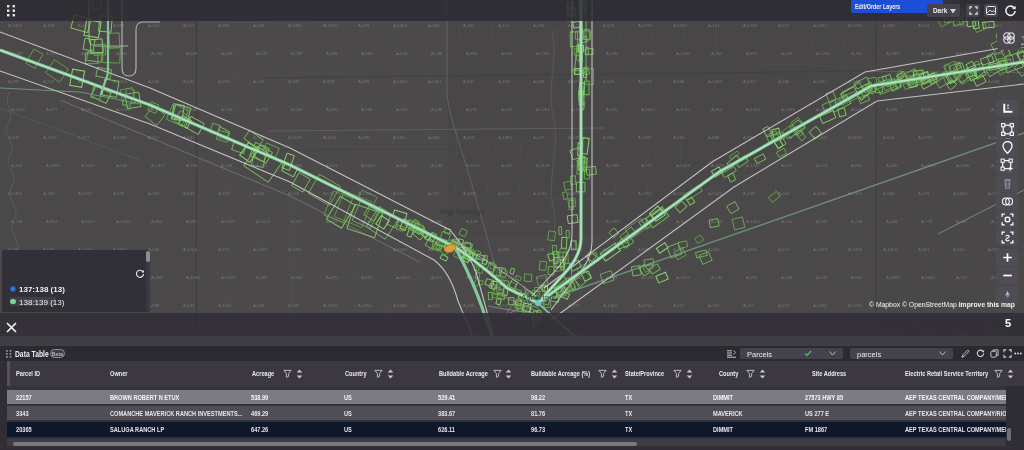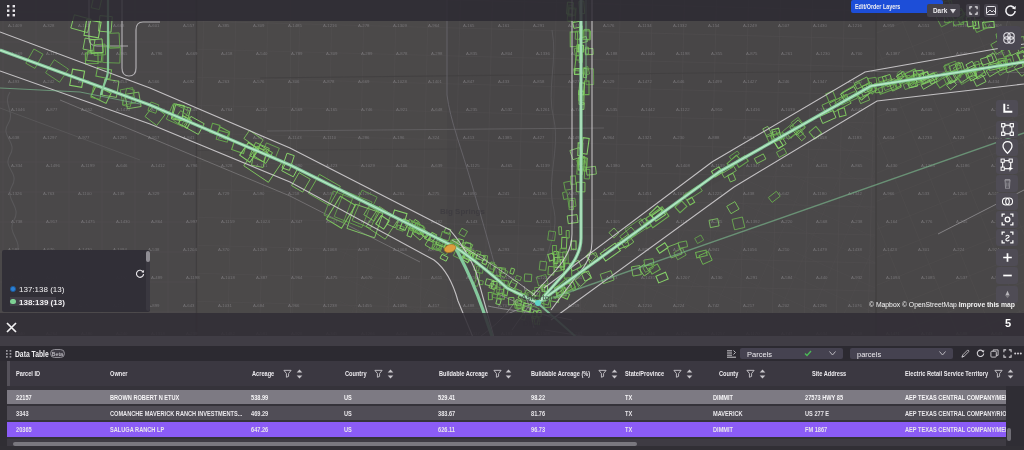--- a/index.html
+++ b/index.html
@@ -1098,23 +1098,23 @@
 
   <div class="abs" style="left:2px;top:250px;width:148px;height:62px;background:rgba(48,46,54,0.96);border-radius:2px;overflow:hidden">
     <svg class="abs" style="left:133px;top:19px" width="10" height="10" viewBox="0 0 14 14">
       <path d="M11.5 4.5 A5 5 0 1 0 12 7" fill="none" stroke="#e6e4e8" stroke-width="1.6"></path>
       <path d="M12.8 1.5 L12.3 5.4 L8.6 4.3 Z" fill="#e6e4e8"></path>
       </svg>
     <div class="abs" style="left:144px;top:1px;width:4px;height:60px;background:#3a3840;border-radius:2px"></div>
     <div class="abs" style="left:144px;top:1px;width:4px;height:11px;background:#8f8d94;border-radius:2px"></div>
     <div class="abs" style="left:8px;top:47px;width:46px;height:9px;background:#413e47"></div>
     <div class="abs" style="left:8px;top:36px;width:5.6px;height:5.6px;border-radius:50%;background:#2b7fd4;border:1px solid #1d5c9e"></div>
-    <div class="abs" style="left:17px;top:35px;font-size:8px;font-weight:normal;color:#f1f0f2">137:138 (13)</div>
+    <div class="abs" style="left:17px;top:35px;font-size:8px;font-weight:bold;color:#f1f0f2">137:138 (13)</div>
     <div class="abs" style="left:8px;top:48.5px;width:5.6px;height:5.6px;border-radius:50%;background:#7ed194"></div>
-    <div class="abs" style="left:17px;top:47.5px;font-size:8px;font-weight:bold;color:#f1f0f2">138:139 (13)</div>
+    <div class="abs" style="left:17px;top:47.5px;font-size:8px;font-weight:normal;color:#f1f0f2">138:139 (13)</div>
   </div>
 
   <div class="abs" style="left:0;top:301px;width:1015px;text-align:right;font-size:6.8px;color:#ffffff;opacity:0.92">© Mapbox © OpenStreetMap <b>Improve this map</b></div>
 
   <div class="abs" style="left:0;top:313px;width:1024px;height:23px;background:rgba(49,46,54,0.88)">
     <svg class="abs" style="left:6px;top:9px" width="11" height="11" viewBox="0 0 11 11">
         <path d="M1 1 L10 10 M10 1 L1 10" stroke="#f2f1f3" stroke-width="1.7"></path>
       </svg>
     <div class="abs" style="left:1005px;top:4px;font-size:11px;font-weight:bold;color:#ffffff">5</div>
   </div>
@@ -1257,21 +1257,21 @@
       <span style="position:absolute;left:103px;top:50%;transform:translateY(-50%) scaleX(0.75);transform-origin:left center;font-size:7.5px;font-weight:bold;color:#e8e6ea;white-space:nowrap">COMANCHE MAVERICK RANCH INVESTMENTS...</span>
       <span style="position:absolute;left:244px;top:50%;transform:translateY(-50%) scaleX(0.75);transform-origin:left center;font-size:7.5px;font-weight:bold;color:#e8e6ea;white-space:nowrap">469.29</span>
       <span style="position:absolute;left:337px;top:50%;transform:translateY(-50%) scaleX(0.75);transform-origin:left center;font-size:7.5px;font-weight:bold;color:#e8e6ea;white-space:nowrap">US</span>
       <span style="position:absolute;left:430.5px;top:50%;transform:translateY(-50%) scaleX(0.75);transform-origin:left center;font-size:7.5px;font-weight:bold;color:#e8e6ea;white-space:nowrap">383.67</span>
       <span style="position:absolute;left:524px;top:50%;transform:translateY(-50%) scaleX(0.75);transform-origin:left center;font-size:7.5px;font-weight:bold;color:#e8e6ea;white-space:nowrap">81.76</span>
       <span style="position:absolute;left:618px;top:50%;transform:translateY(-50%) scaleX(0.75);transform-origin:left center;font-size:7.5px;font-weight:bold;color:#e8e6ea;white-space:nowrap">TX</span>
       <span style="position:absolute;left:706px;top:50%;transform:translateY(-50%) scaleX(0.75);transform-origin:left center;font-size:7.5px;font-weight:bold;color:#e8e6ea;white-space:nowrap">MAVERICK</span>
       <span style="position:absolute;left:798px;top:50%;transform:translateY(-50%) scaleX(0.75);transform-origin:left center;font-size:7.5px;font-weight:bold;color:#e8e6ea;white-space:nowrap">US 277 E</span>
       <span style="position:absolute;left:898px;top:50%;transform:translateY(-50%) scaleX(0.75);transform-origin:left center;font-size:7.5px;font-weight:bold;color:#e8e6ea;white-space:nowrap">AEP TEXAS CENTRAL COMPANY/RIO</span>
     </div>
-    <div style="position:absolute;left:7px;top:421.5px;width:999px;height:15.3px;background:#8b5cf6;overflow:hidden">
+    <div style="position:absolute;left:7px;top:421.5px;width:999px;height:15.3px;background:#0f172a;overflow:hidden">
       <span style="position:absolute;left:9px;top:50%;transform:translateY(-50%) scaleX(0.75);transform-origin:left center;font-size:7.5px;font-weight:bold;color:#e8e6ea;white-space:nowrap">20365</span>
       <span style="position:absolute;left:103px;top:50%;transform:translateY(-50%) scaleX(0.75);transform-origin:left center;font-size:7.5px;font-weight:bold;color:#e8e6ea;white-space:nowrap">SALUGA RANCH LP</span>
       <span style="position:absolute;left:244px;top:50%;transform:translateY(-50%) scaleX(0.75);transform-origin:left center;font-size:7.5px;font-weight:bold;color:#e8e6ea;white-space:nowrap">647.26</span>
       <span style="position:absolute;left:337px;top:50%;transform:translateY(-50%) scaleX(0.75);transform-origin:left center;font-size:7.5px;font-weight:bold;color:#e8e6ea;white-space:nowrap">US</span>
       <span style="position:absolute;left:430.5px;top:50%;transform:translateY(-50%) scaleX(0.75);transform-origin:left center;font-size:7.5px;font-weight:bold;color:#e8e6ea;white-space:nowrap">626.11</span>
       <span style="position:absolute;left:524px;top:50%;transform:translateY(-50%) scaleX(0.75);transform-origin:left center;font-size:7.5px;font-weight:bold;color:#e8e6ea;white-space:nowrap">96.73</span>
       <span style="position:absolute;left:618px;top:50%;transform:translateY(-50%) scaleX(0.75);transform-origin:left center;font-size:7.5px;font-weight:bold;color:#e8e6ea;white-space:nowrap">TX</span>
       <span style="position:absolute;left:706px;top:50%;transform:translateY(-50%) scaleX(0.75);transform-origin:left center;font-size:7.5px;font-weight:bold;color:#e8e6ea;white-space:nowrap">DIMMIT</span>
       <span style="position:absolute;left:798px;top:50%;transform:translateY(-50%) scaleX(0.75);transform-origin:left center;font-size:7.5px;font-weight:bold;color:#e8e6ea;white-space:nowrap">FM 1867</span>
       <span style="position:absolute;left:898px;top:50%;transform:translateY(-50%) scaleX(0.75);transform-origin:left center;font-size:7.5px;font-weight:bold;color:#e8e6ea;white-space:nowrap">AEP TEXAS CENTRAL COMPANY/MED</span>

